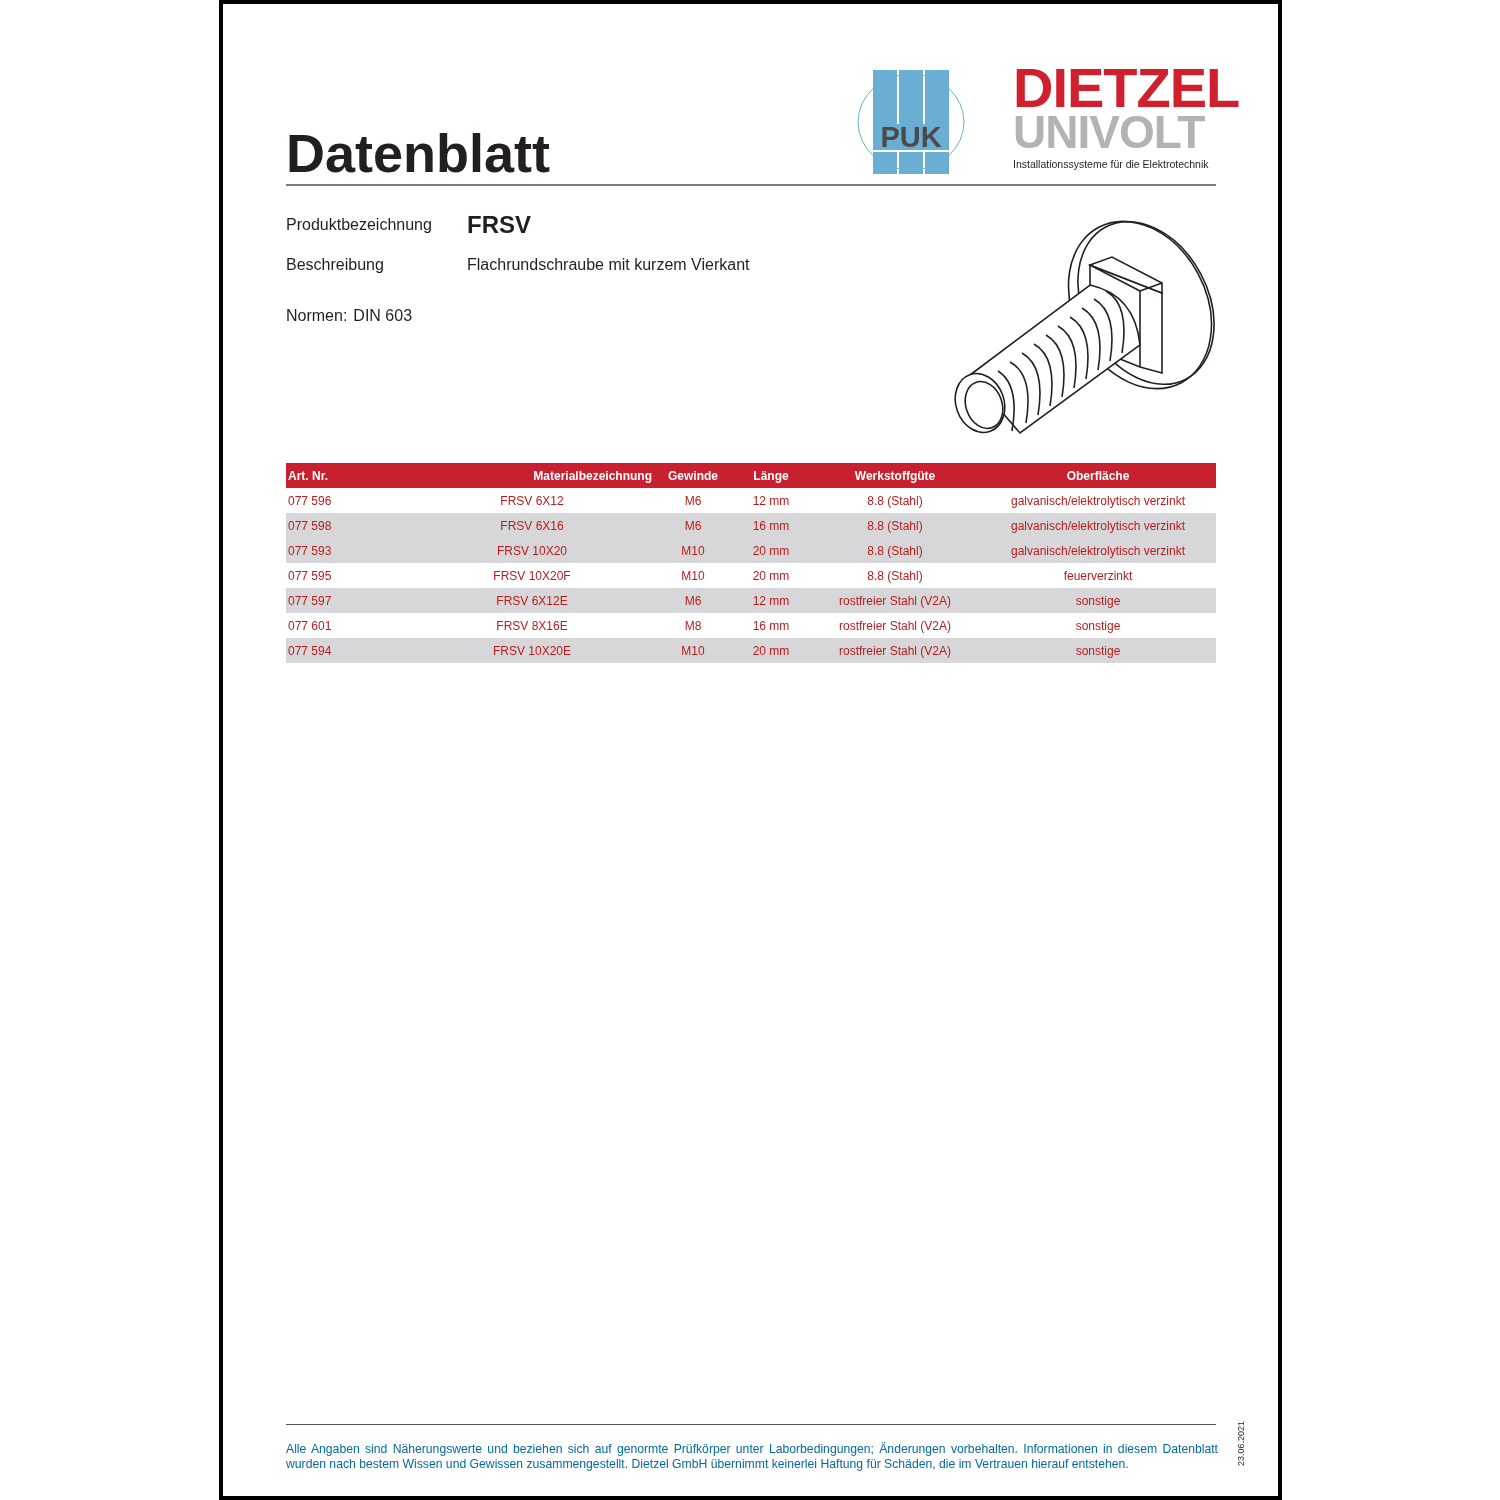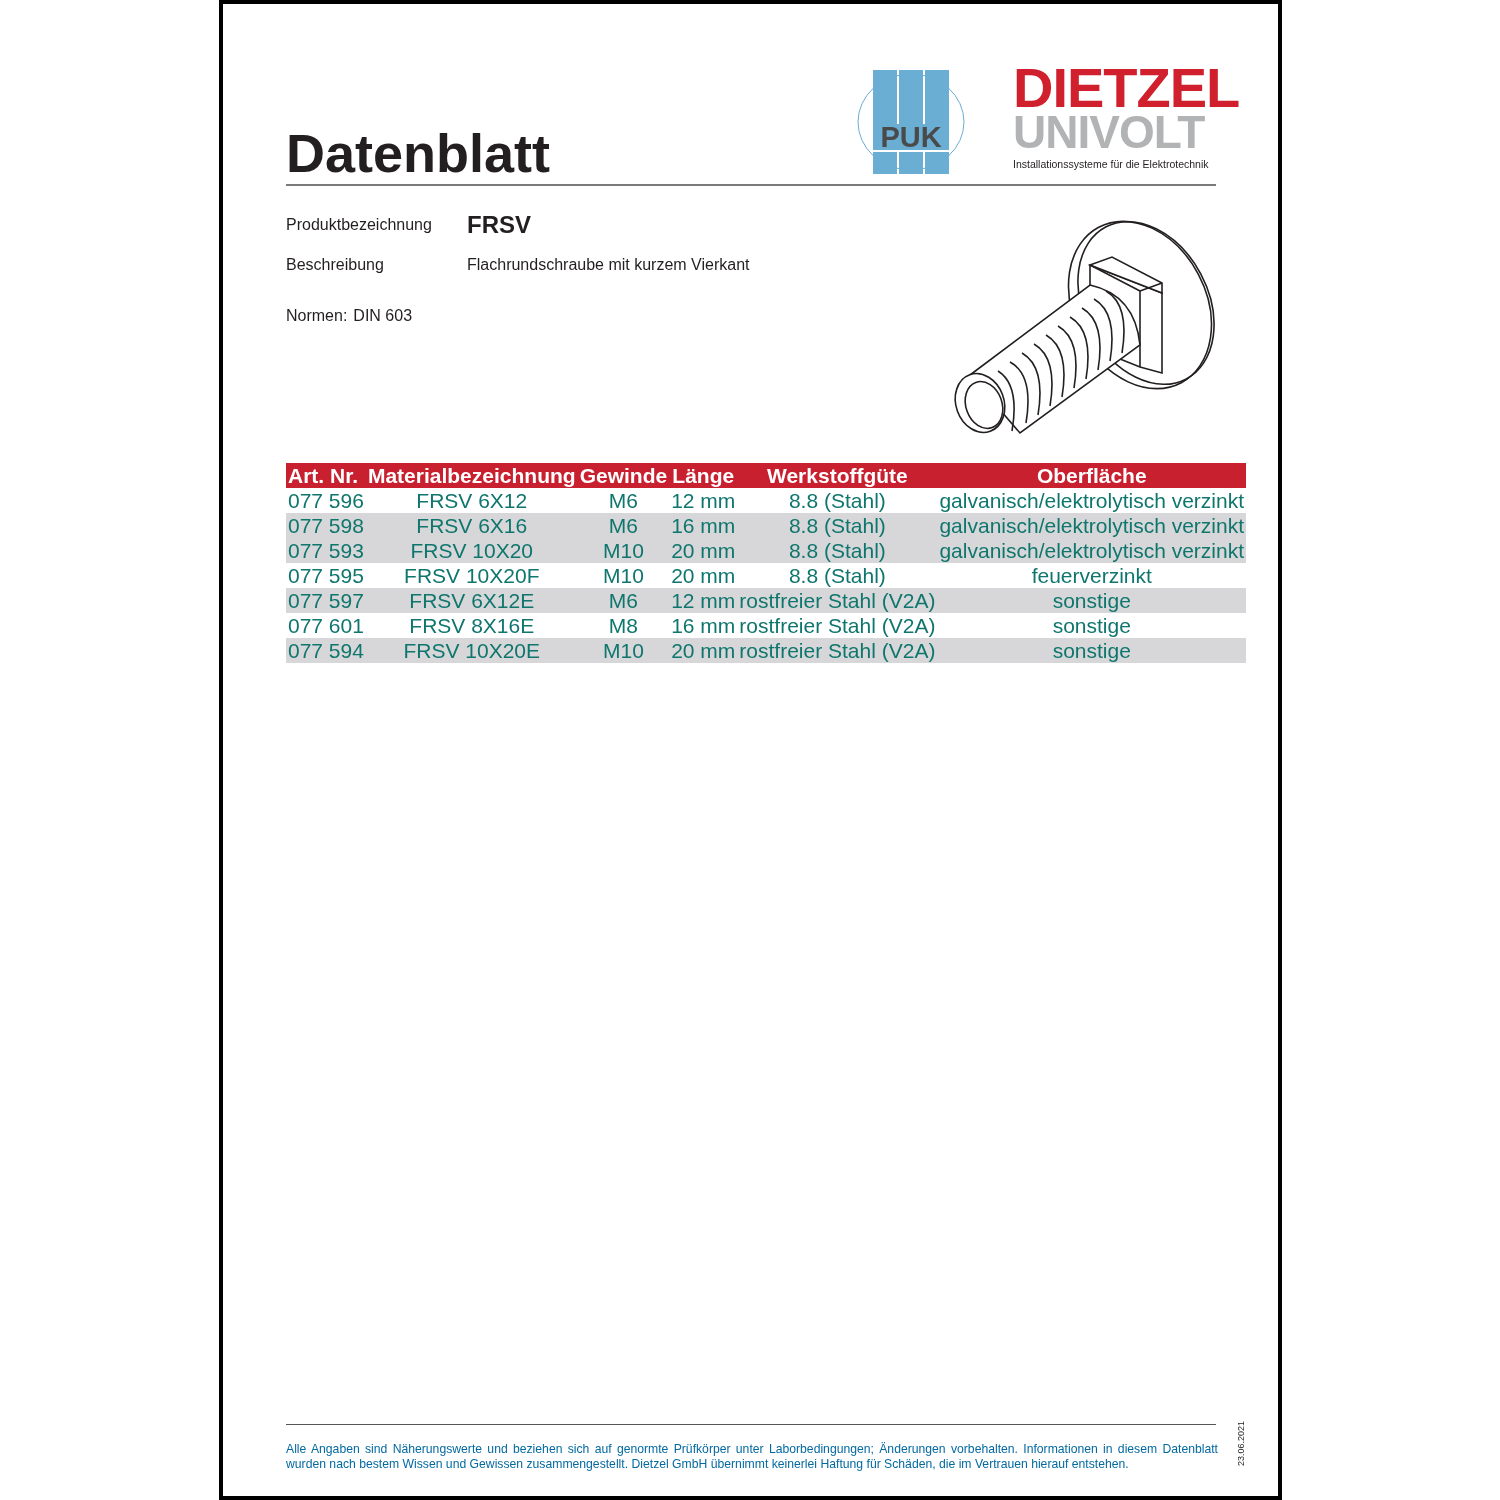--- a/index.html
+++ b/index.html
@@ -21,23 +21,23 @@
   .lbl { font-size: 16px; color: #231f20; }
   .prod-label { left: 286px; top: 216px; }
   .prod-value { left: 467px; top: 211px; font-size: 24px; font-weight: bold; }
   .desc-label { left: 286px; top: 256px; }
   .desc-value { left: 467px; top: 256px; }
   .norm { left: 286px; top: 307px; }
   .norm span { margin-right: 6px; }
 
   .screw { left: 940px; top: 205px; width: 280px; height: 235px; }
 
-  table.spec { position: absolute; left: 286px; top: 463px; width: 930px; border-collapse: collapse; font-size: 21px; }
+  table.spec { position: absolute; left: 286px; top: 463px; width: 930px; border-collapse: collapse; font-size: 12px; }
   table.spec th { background: #c8202f; color: #ffffff; font-weight: bold; height: 25px; padding: 0 2px; white-space: nowrap; }
-  table.spec td { height: 25px; padding: 0 2px; white-space: nowrap; color: #0f766e; }
+  table.spec td { height: 25px; padding: 0 2px; white-space: nowrap; color: #b91c1c; }
   table.spec tr.alt td { background: #d7d7d9; }
   table.spec .c-art { text-align: left; width: 120px; }
   table.spec .c-mat { text-align: center; width: 240px; }
   table.spec .c-gew { text-align: center; width: 74px; }
   table.spec .c-len { text-align: center; width: 74px; }
   table.spec .c-wst { text-align: center; width: 166px; }
   table.spec .c-obf { text-align: center; }
 
   .footer-rule { left: 286px; top: 1424px; width: 930px; height: 1px; background: #555555; }
   .footer-text { left: 286px; top: 1442px; width: 932px; font-size: 12.2px; line-height: 15px; color: #0369a1; text-align: justify; }

